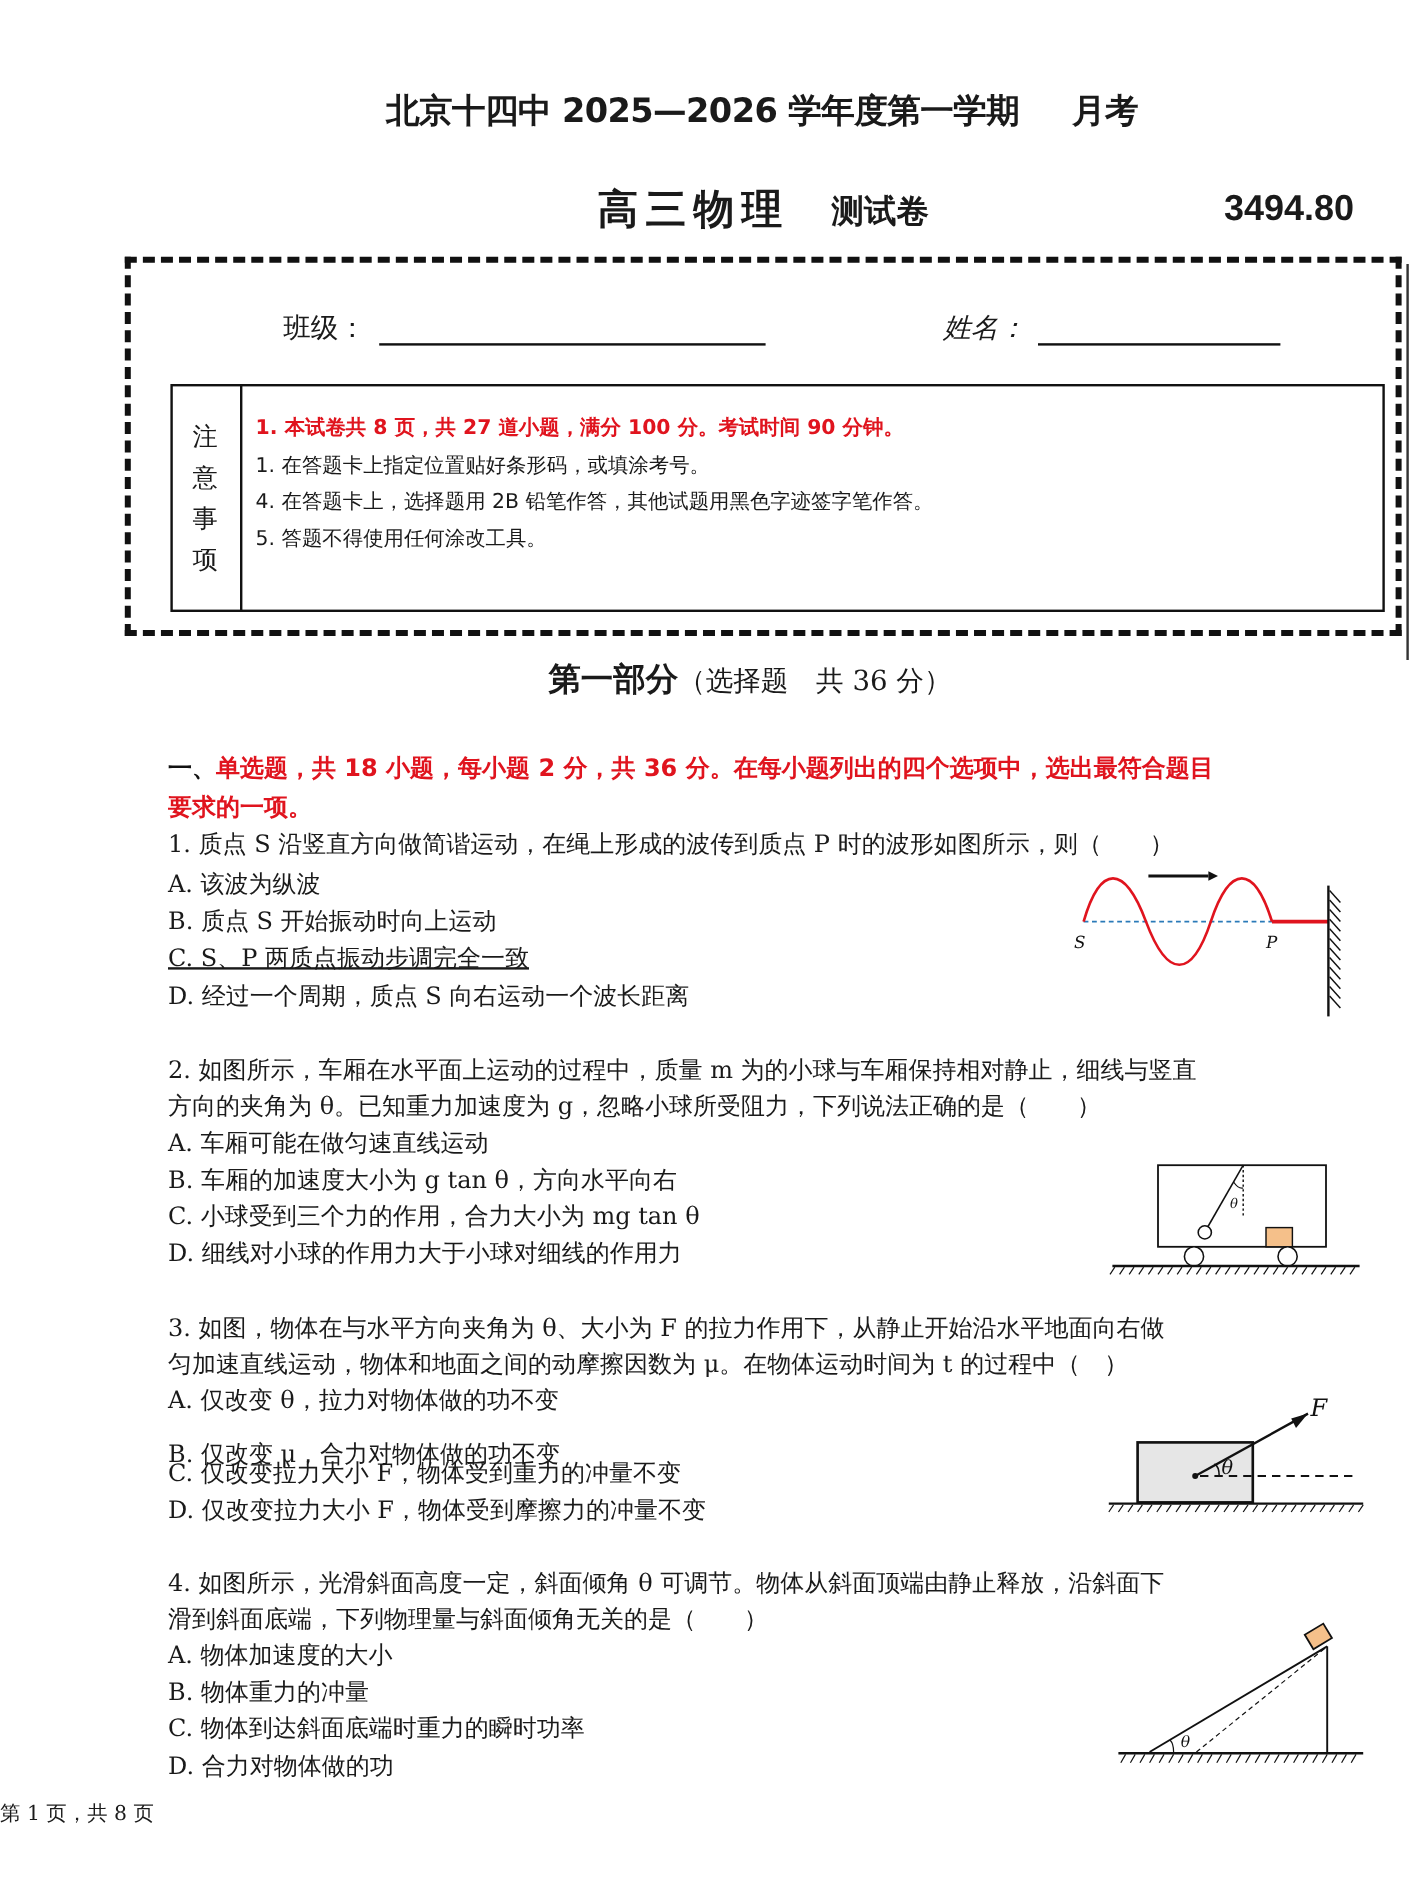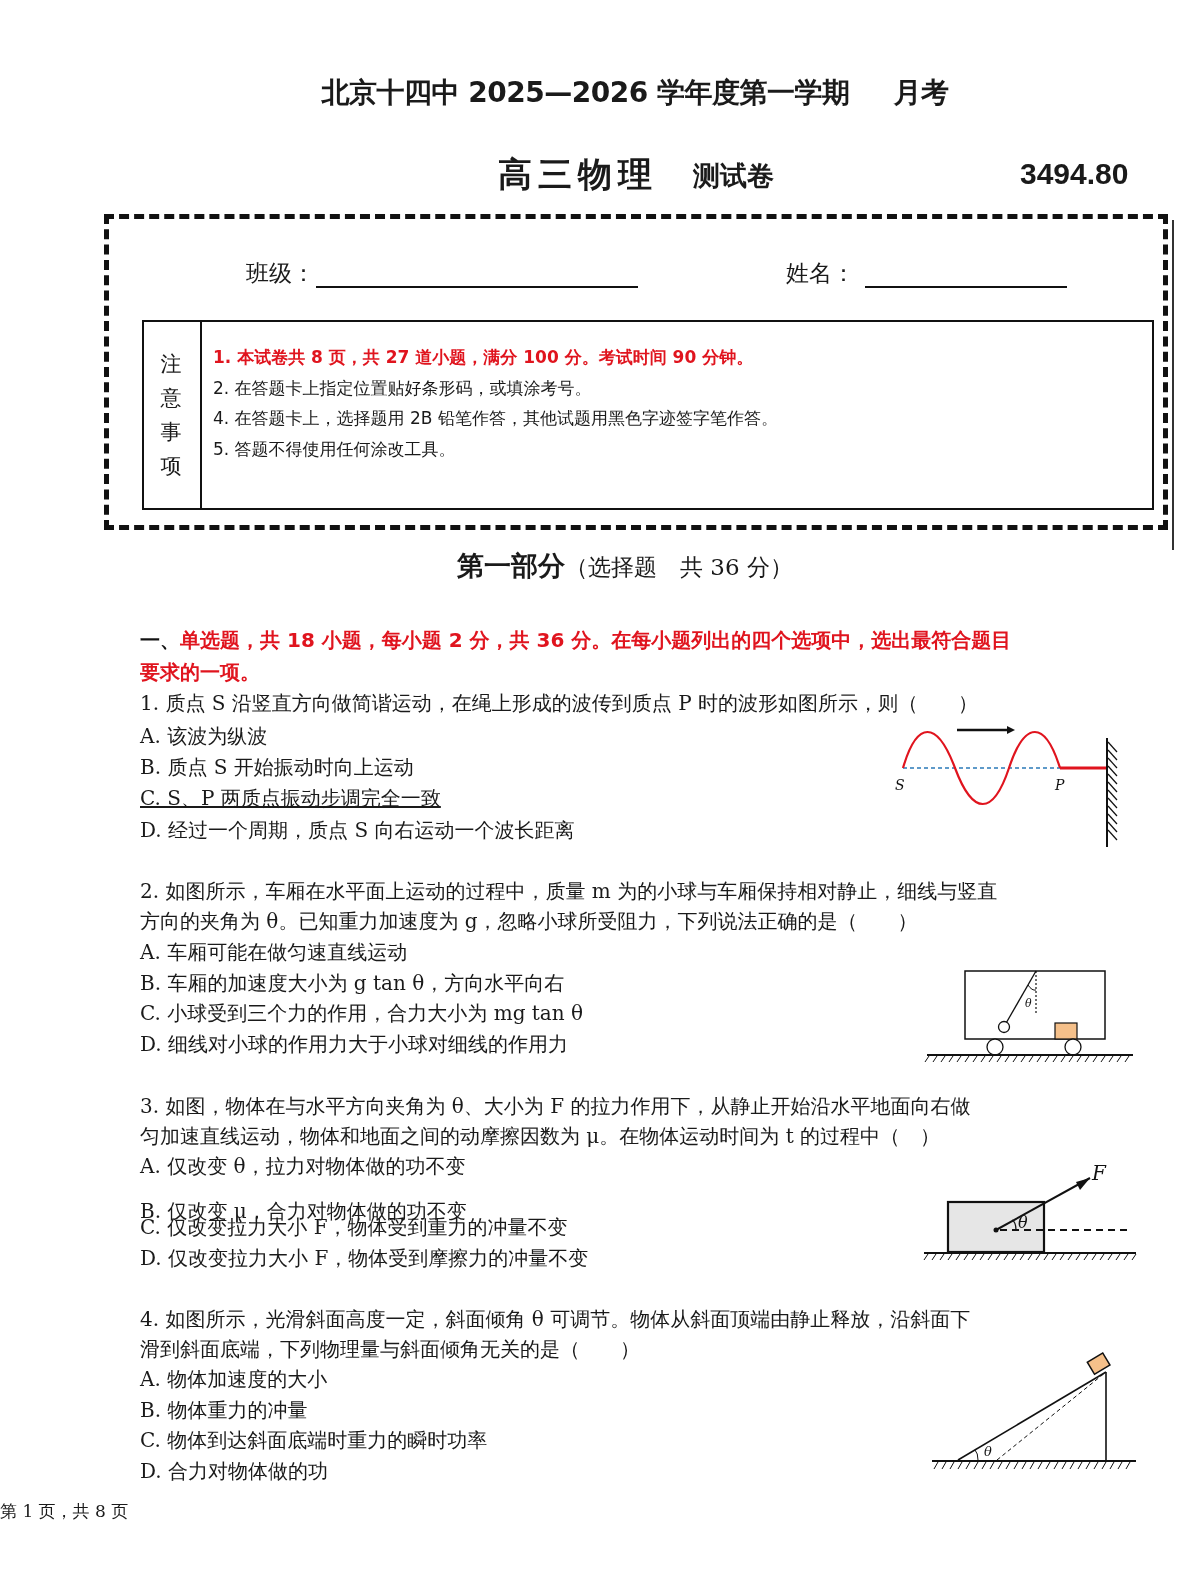--- a/index.html
+++ b/index.html
@@ -96,35 +96,35 @@
 <div class="abs school-title">
   <span>北京十四中 2025—2026 学年度第一学期</span><span class="gap"></span><span>月考</span>
 </div>
 <div class="abs subject-title">高三物理</div>
 <div class="abs paper-type">测试卷</div>
 <div class="abs exam-date">3494.80</div>
 
 <div class="abs dashed-box"></div>
 <div class="abs dashed-right-line"></div>
 
-<div class="abs field-label" style="left:236px;margin-left:10px;">班级：</div>
+<div class="abs field-label" style="left:236px;">班级：</div>
 <div class="abs field-line" style="left:316px; width:322px;"></div>
-<div class="abs field-label" style="left:786px;">姓名：</div>
+<div class="abs field-label" style="left:786px;font-style:italic;">姓名：</div>
 <div class="abs field-line" style="left:865px; width:202px;"></div>
 
 <div class="abs notice-box"></div>
 <div class="abs notice-side">
   <span>注</span>
   <span>意</span>
   <span>事</span>
   <span>项</span>
 </div>
 <div class="abs notice-list">
   <div class="red">1. 本试卷共 8 页，共 27 道小题，满分 100 分。考试时间 90 分钟。</div>
-  <div>2. 在答题卡上指定位置贴好条形码，或填涂考号。</div>
+  <div>1. 在答题卡上指定位置贴好条形码，或填涂考号。</div>
   <div>4. 在答题卡上，选择题用 2B 铅笔作答，其他试题用黑色字迹签字笔作答。</div>
   <div>5. 答题不得使用任何涂改工具。</div>
 </div>
 
 <div class="abs part-title">
   <span class="main">第一部分</span><span class="sub">（选择题　共 36 分）</span>
 </div>
 
 <div class="abs section-head">
   <div><span class="prefix">一、</span><span class="red">单选题，共 18 小题，每小题 2 分，共 36 分。在每小题列出的四个选项中，选出最符合题目</span></div>

